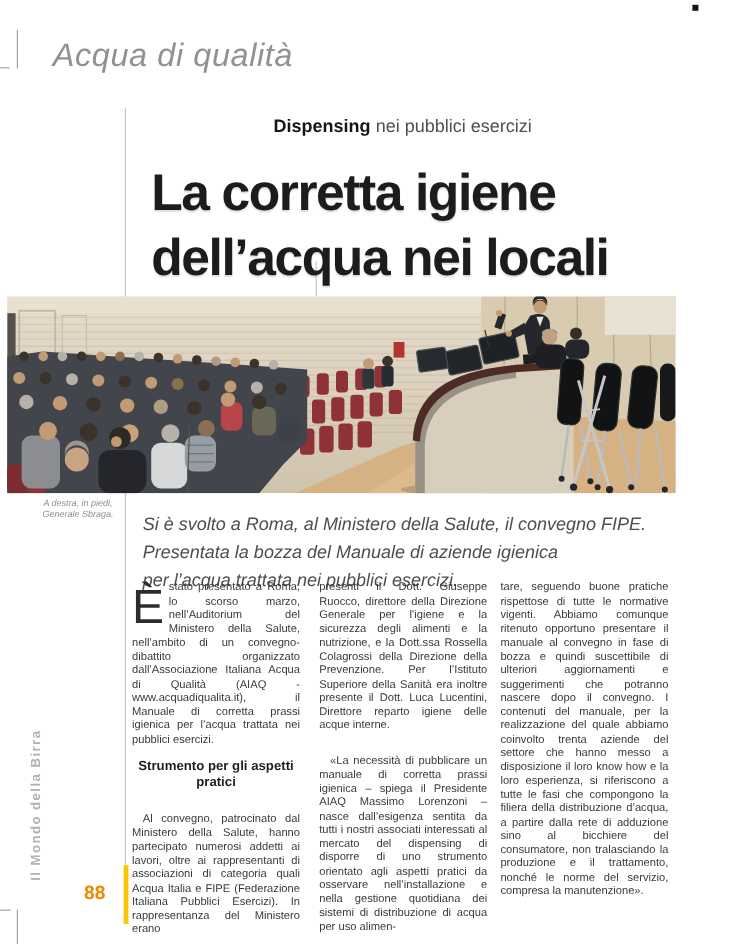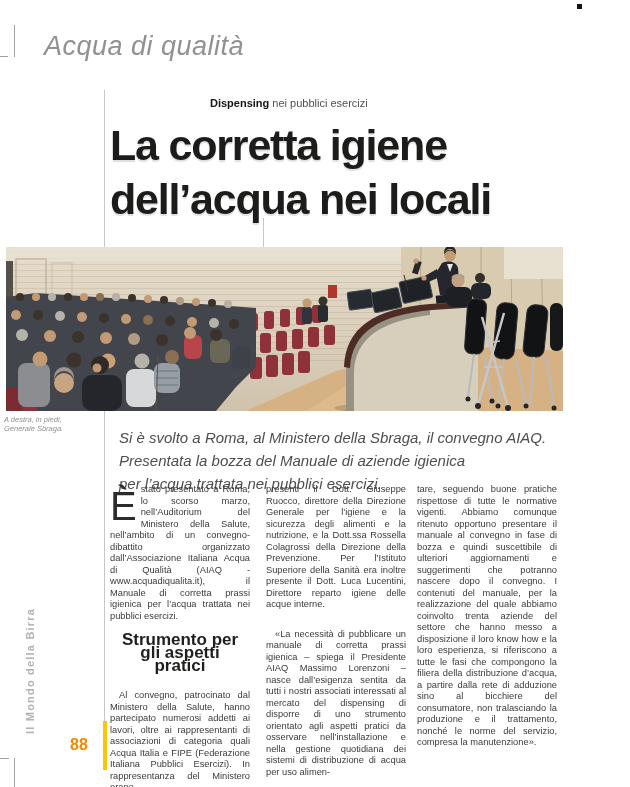--- a/index.html
+++ b/index.html
@@ -9,50 +9,50 @@
   }
   
   .section-title{
     position:absolute;left:44px;top:31px;font-size:27px;font-style:italic;
     color:#919190;letter-spacing:.5px;
   }
   
   .vrule-main{position:absolute;left:104px;top:90px;width:1px;height:632px;background:#c6c6c4;}
   .vrule-col2{position:absolute;left:263px;top:218px;width:1px;height:29px;background:#c6c6c4;}
   
-  .kicker{position:absolute;left:210px;top:97px;font-size:11px;color:#4f4f4d;text-align:right;}
+  .kicker{position:absolute;left:228px;top:97px;font-size:15px;color:#4f4f4d;text-align:right;}
   .kicker b{color:#161614;font-weight:bold;}
   .headline{
-    position:absolute;left:110px;top:118px;width:470px;margin:0;
+    position:absolute;left:110px;top:118px;width:470px;margin:16px;
     font-size:43px;line-height:54px;font-weight:bold;letter-spacing:-1.2px;color:#1c1c1a;
     text-shadow:0 2px 1px rgba(0,0,0,.13);
   }
   
   .photo{position:absolute;left:6px;top:247px;width:557px;height:164px;display:block;}
   .caption{
-    position:absolute;left:4px;top:415px;width:84px;text-align:left;
+    position:absolute;left:23px;top:415px;width:84px;text-align:center;
     font-size:7.5px;line-height:9px;font-style:italic;color:#8f8f8d;
   }
   
   .standfirst{
     position:absolute;left:119px;top:426px;width:460px;
     font-size:15px;line-height:23px;font-style:italic;color:#4e4e4c;
   }
   
   .col{position:absolute;top:484px;width:140px;font-size:9.3px;line-height:11.5px;
        color:#3a3a38;text-align:justify;}
   .col p{margin:0;}
   .col p.indent{text-indent:9px;margin-top:18px;}
   .col-1{left:110px;} .col-2{left:266px;} .col-3{left:417px;}
   .dropcap{
     float:left;font-size:40px;line-height:32px;padding:6px 4px 0 0;
     font-weight:400;color:#2c2c2a;
   }
   .col h3{
-    margin:11px 4px 8px 4px;text-align:center;font-size:17px;line-height:13px;
+    margin:11px 4px 8px 4px;text-align:center;font-size:11px;line-height:13px;
     color:#1f1f1d;font-weight:bold;
   }
   
   .magazine-vertical{
     position:absolute;left:24px;top:610px;height:124px;
     writing-mode:vertical-rl;transform:rotate(180deg);
     font-size:11px;font-weight:bold;letter-spacing:1.2px;color:#b2b2b0;
     white-space:nowrap;
   }
   .page-number{position:absolute;left:70px;top:736px;font-size:16px;font-weight:bold;color:#f08a00;}
@@ -303,21 +303,21 @@
         <circle cx="502" cy="161" r="3"></circle>
     </g>
   </svg>
 
   <div class="caption">
     <div>A destra, in piedi,</div>
     <div>Generale Sbraga.</div>
   </div>
 
   <div class="standfirst">
-    <div>Si è svolto a Roma, al Ministero della Sbraga, il convegno AIAQ.</div>
+    <div>Si è svolto a Roma, al Ministero della Salute, il convegno FIPE.</div>
     <div>Presentata la bozza del Manuale di aziende igienica</div>
     <div>per l’acqua trattata nei pubblici esercizi.</div>
   </div>
 
   <div class="col col-1">
     <p><span class="dropcap">È</span><span>stato presentato a Roma, lo scorso marzo, nell’Auditorium del Ministero della Salute, nell’ambito di un convegno-dibattito organizzato dall’Associazione Italiana Acqua di Qualità (AIAQ - www.acquadiqualita.it), il Manuale di corretta prassi igienica per l’acqua trattata nei pubblici esercizi.</span></p>
     <h3>Strumento per gli aspetti pratici</h3>
     <p class="indent">Al convegno, patrocinato dal Ministero della Salute, hanno partecipato numerosi addetti ai lavori, oltre ai rappresentanti di associazioni di categoria quali Acqua Italia e FIPE (Federazione Italiana Pubblici Esercizi). In rappresentanza del Ministero erano</p>
   </div>
   <div class="col col-2">

